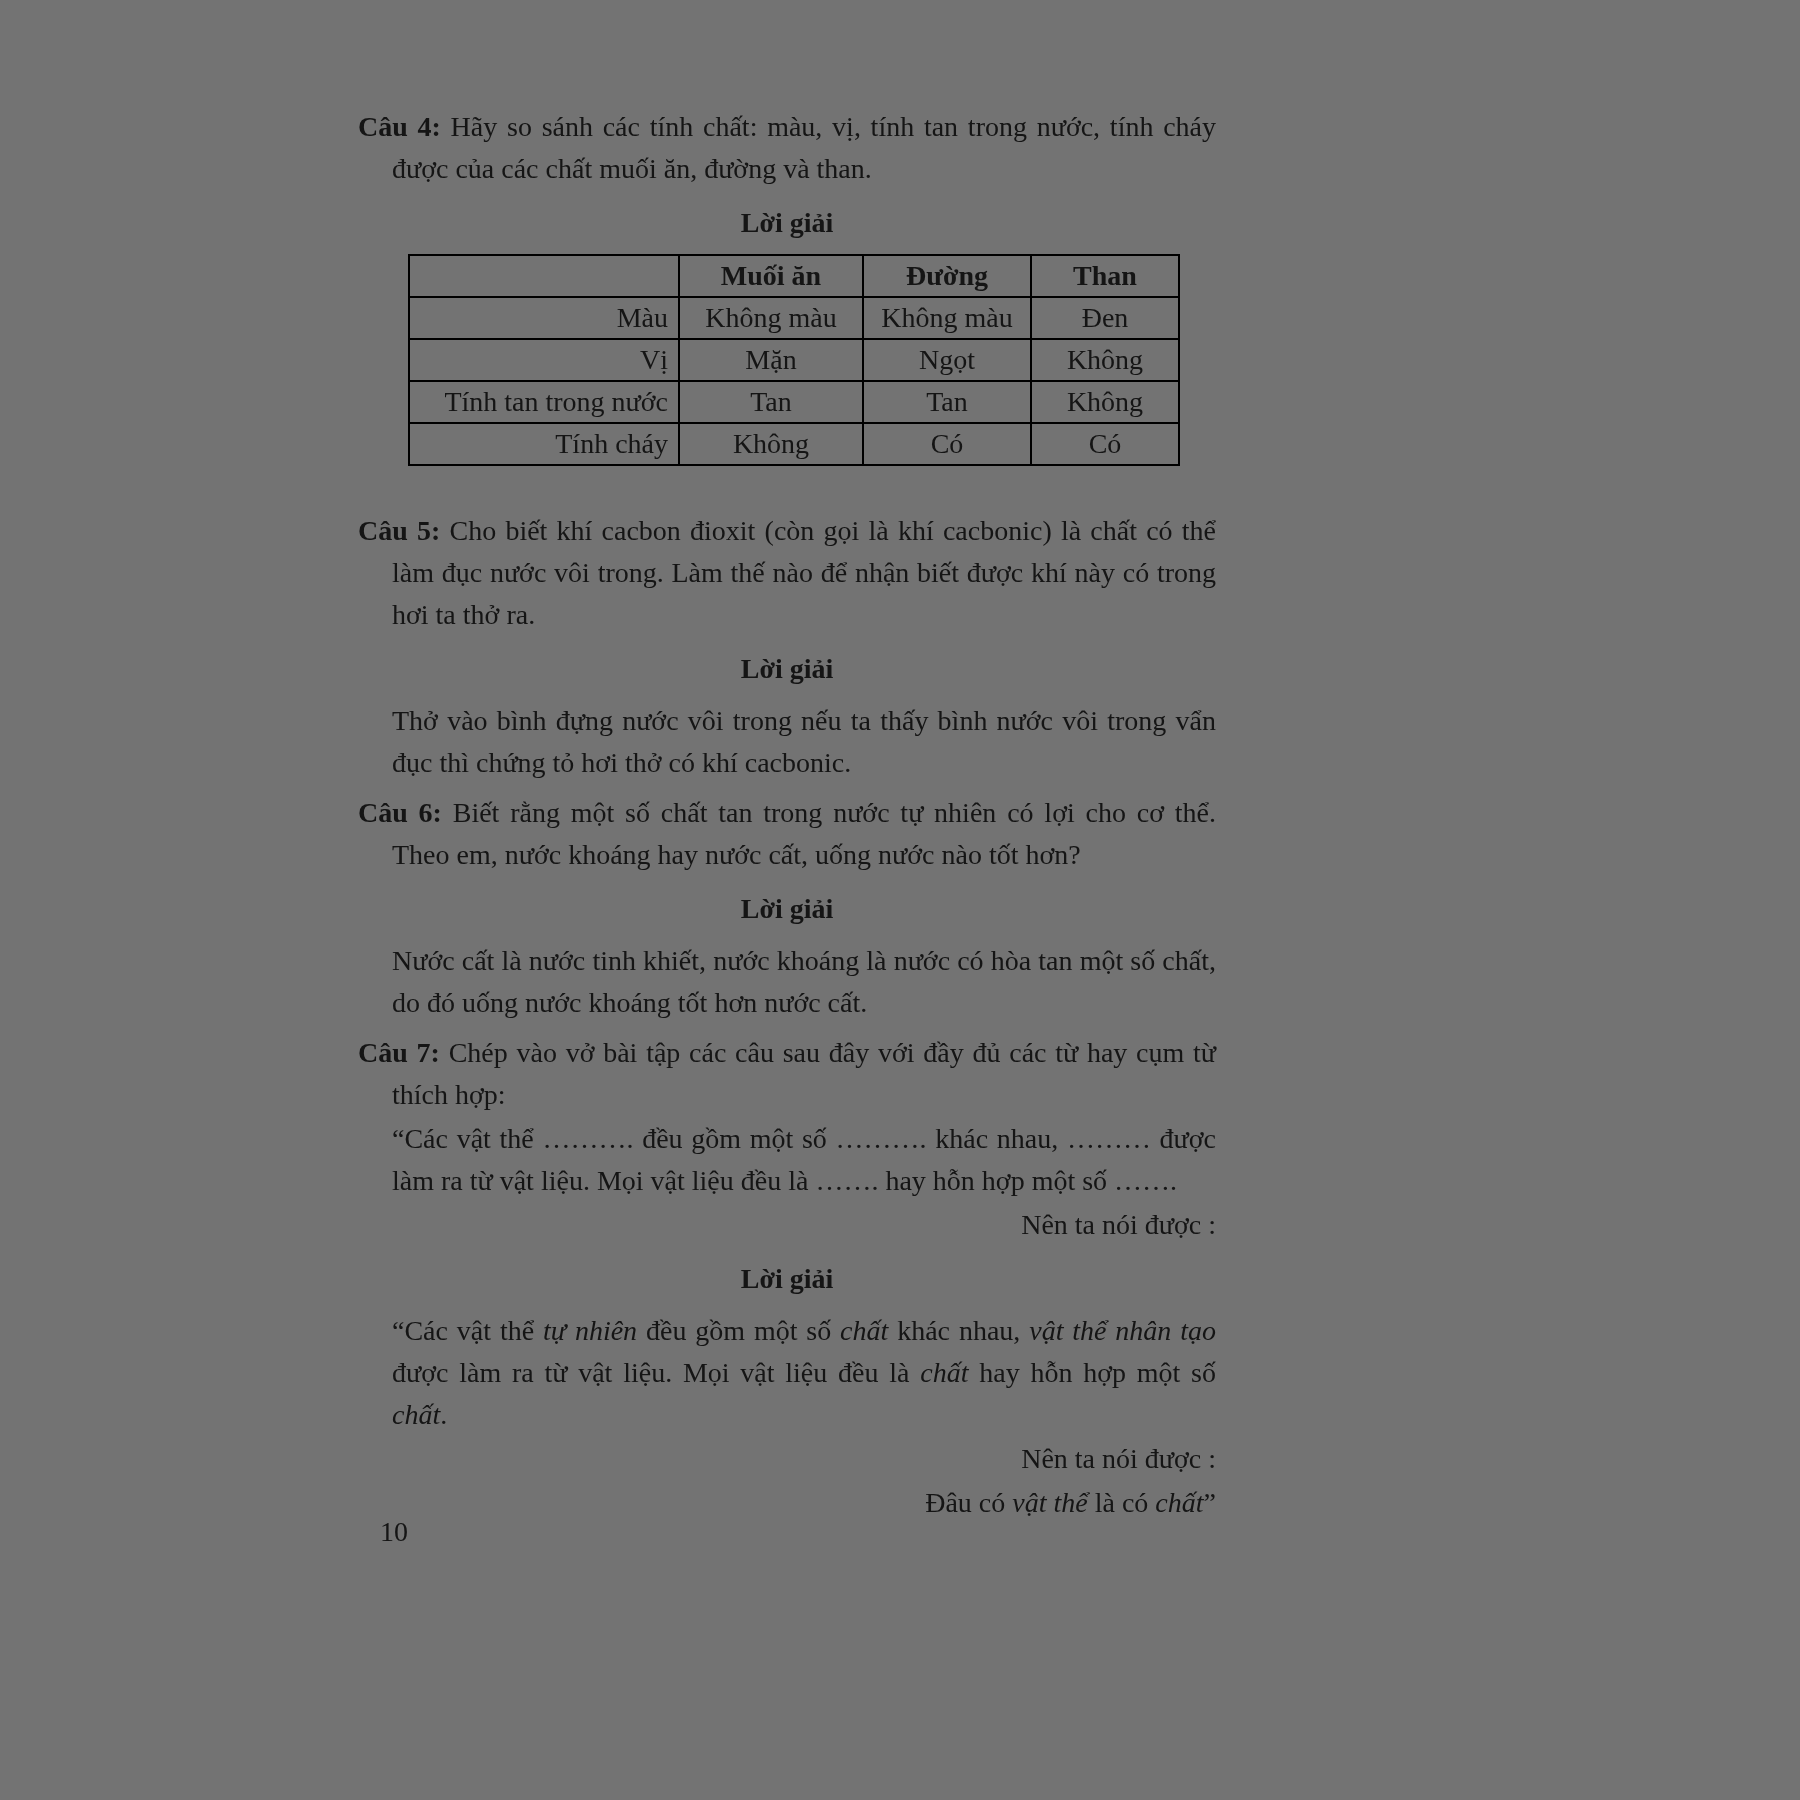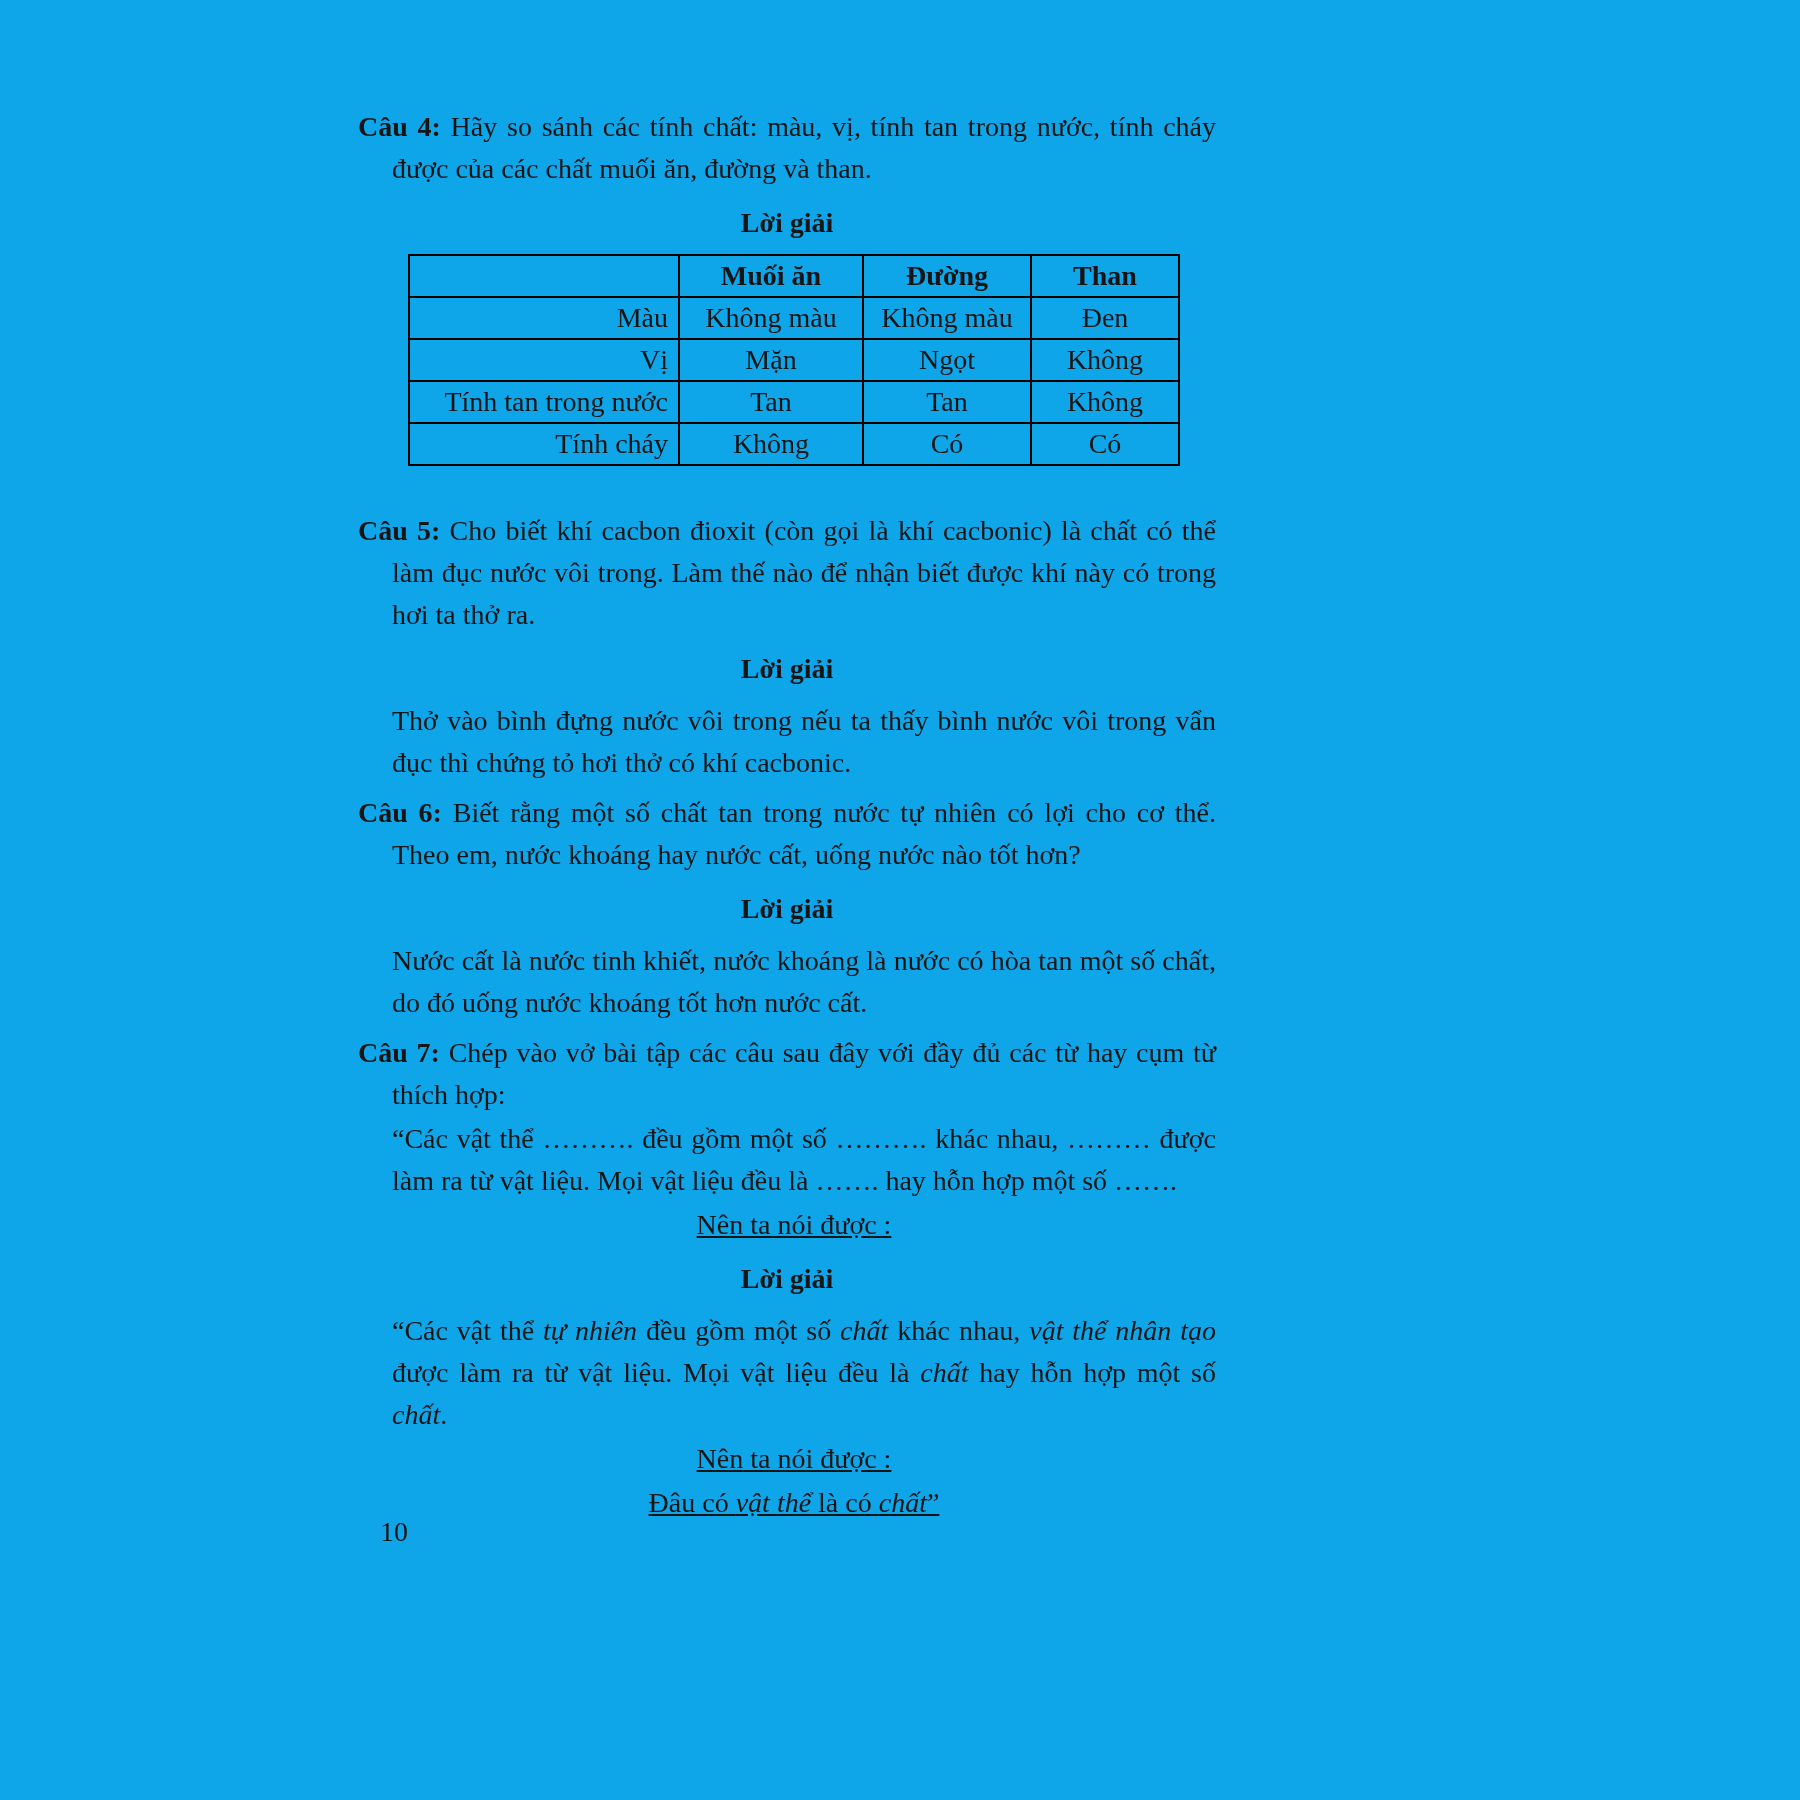--- a/index.html
+++ b/index.html
@@ -5,21 +5,21 @@
   * { margin: 0; padding: 0; box-sizing: border-box; }
   html, body { background: #ffffff; }
   body {
     width: 1800px; height: 1800px;
     font-family: "Liberation Serif", "DejaVu Serif", serif;
     color: #151515;
   }
   .page {
     position: relative;
     width: 1800px; height: 1800px;
-    background: #0ea5e9;
+    background: #737373;
     overflow: hidden;
   }
   .content {
     position: absolute;
     left: 358px; top: 106px;
     width: 858px;
     font-size: 28px;
     line-height: 42px;
     text-align: justify;
   }
@@ -35,23 +35,22 @@
     font-size: 28px;
     line-height: 42px;
     margin: 12px 0 10px 0;
   }
   .answer, .quote-para {
     margin-left: 34px;
     margin-bottom: 2px;
   }
   .plain-line {
     margin-left: 14px;
-    text-align: center;
+    text-align: right;
     margin-bottom: 2px;
-    text-decoration: underline;
   }
   .section-gap { margin-top: 44px; }
   .small-gap { margin-top: 8px; }
   .props-table {
     border-collapse: collapse;
     margin: 0 0 10px 50px;
     table-layout: fixed;
   }
   .props-table th, .props-table td {
     border: 2px solid #000;

